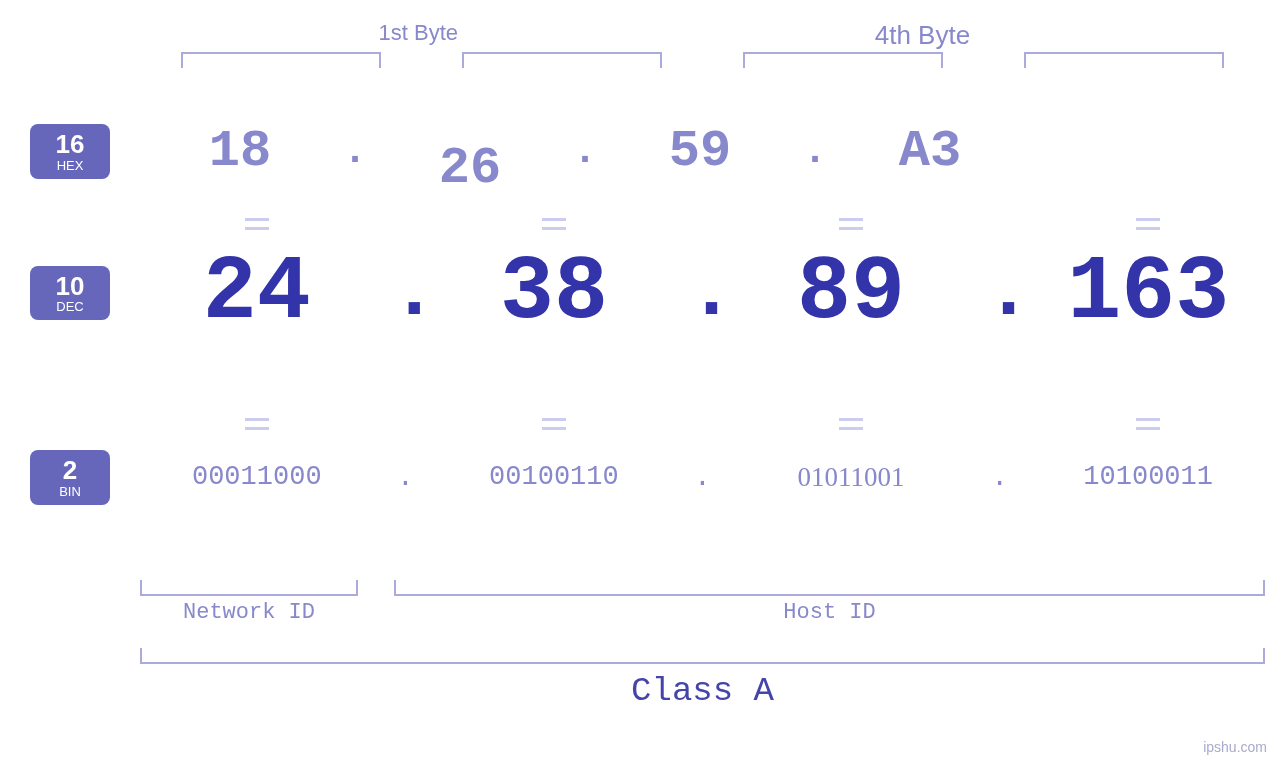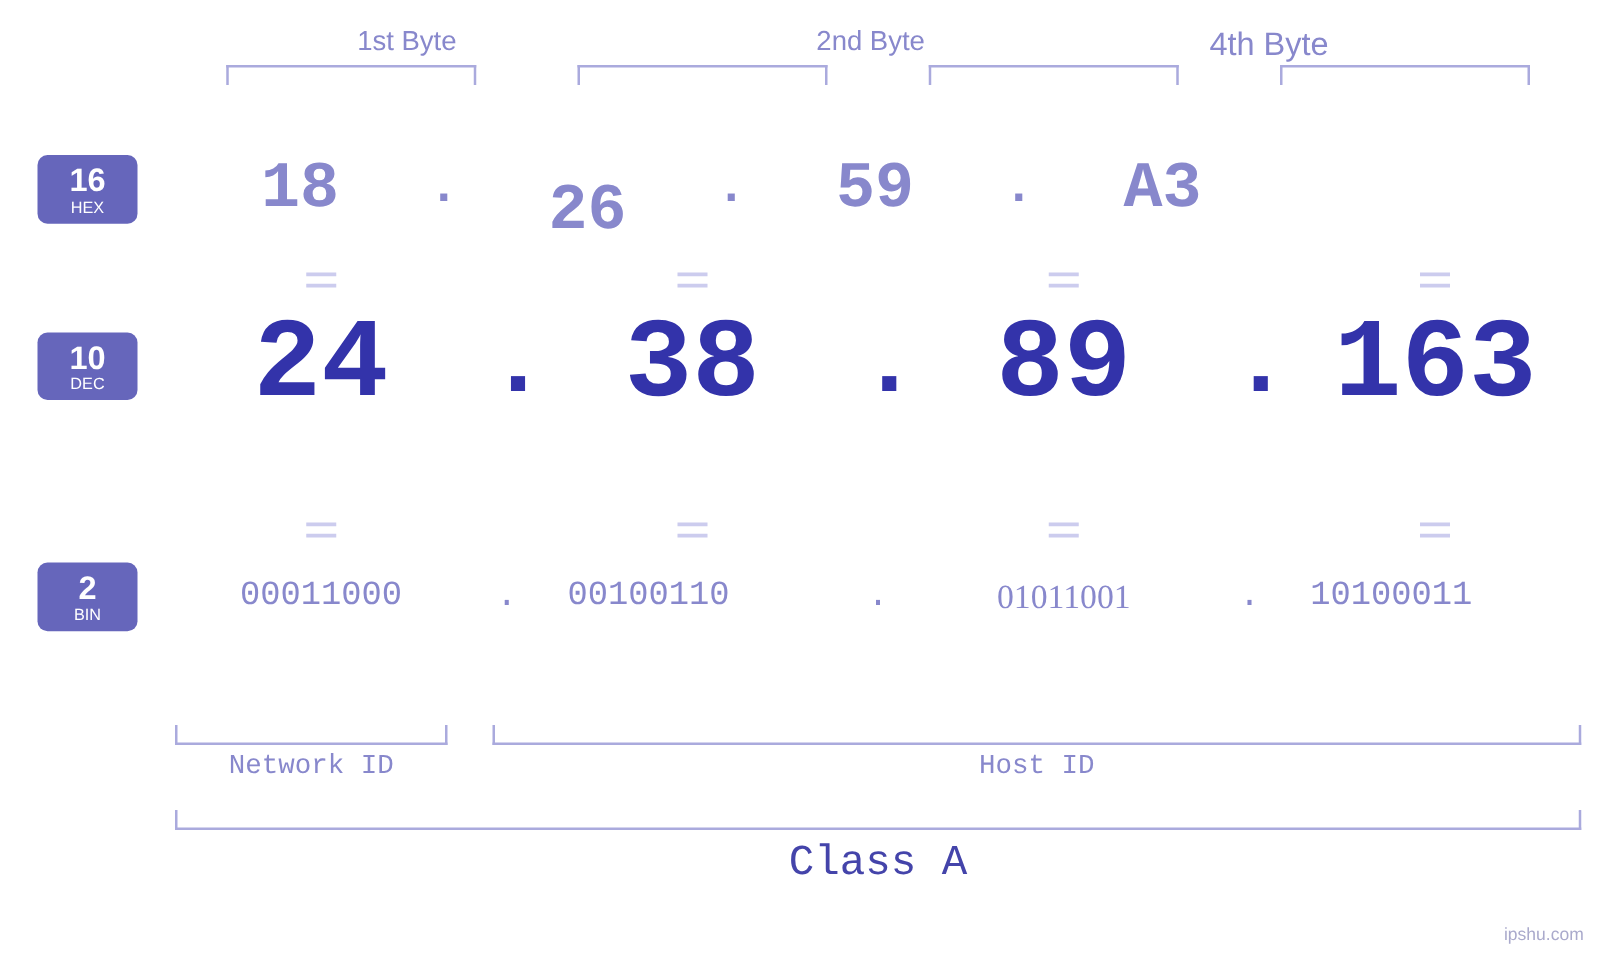--- a/index.html
+++ b/index.html
@@ -25,21 +25,20 @@
       background: #ccccee;
     }
   </style>
 </head>
 <body>
 
 <div style="position:absolute; top:20px; left:0; width:1285px; display:flex; align-items:center;">
   <div style="width:140px; flex-shrink:0;"></div>
   <div style="flex:1; display:flex; justify-content:space-around; padding-right:32px;">
     <div style="width:200px; text-align:center; color:#8888cc; font-size:22px; font-family:Arial,sans-serif;">1st Byte</div>
-    <div style="width:200px; text-align:center; color:#8888cc; font-size:22px; font-family:Arial,sans-serif;">2nd Byte</div>
     <div style="width:200px; text-align:left; color:#8888cc; font-size:26px; font-family:Arial,sans-serif;">4th Byte</div>
   </div>
 </div>
 
 <div style="position:absolute; top:52px; left:0; width:1285px; display:flex; align-items:flex-start;">
   <div style="width:140px; flex-shrink:0;"></div>
   <div style="flex:1; display:flex; justify-content:space-around; padding-right:20px;">
     <div style="width:200px; height:16px; border-top:2px solid #aaaadd; border-left:2px solid #aaaadd; border-right:2px solid #aaaadd;"></div>
     <div style="width:200px; height:16px; border-top:2px solid #aaaadd; border-left:2px solid #aaaadd; border-right:2px solid #aaaadd;"></div>
     <div style="width:200px; height:16px; border-top:2px solid #aaaadd; border-left:2px solid #aaaadd; border-right:2px solid #aaaadd;"></div>
@@ -152,25 +151,25 @@
 <div style="position:absolute; top:450px; left:0; width:1285px; display:flex; align-items:center;">
   <div style="width:140px; flex-shrink:0; display:flex; justify-content:center;">
     <div style="background:#6666bb; color:white; border-radius:8px; padding:6px 14px; text-align:center; width:80px;">
       <div style="font-size:26px; font-weight:bold; line-height:1.1; font-family:Arial,sans-serif;">2</div>
       <div style="font-size:13px; line-height:1.1; font-family:Arial,sans-serif;">BIN</div>
     </div>
   </div>
   <div style="flex:1; display:flex; align-items:center; justify-content:space-around; padding-right:20px;">
     <div style="width:200px; text-align:center; color:#8888cc; font-size:27px; font-family:'Courier New',Courier,monospace;">00011000</div>
     <div style="font-size:28px; color:#8888cc; width:30px; text-align:center; font-family:'Courier New',Courier,monospace;">.</div>
-    <div style="width:200px; text-align:left; color:#8888cc; font-size:27px; font-family:'Courier New',Courier,monospace;">00100110</div>
+    <div style="width:200px; text-align:center; color:#8888cc; font-size:27px; font-family:'Courier New',Courier,monospace;">00100110</div>
     <div style="font-size:28px; color:#8888cc; width:30px; text-align:center; font-family:'Courier New',Courier,monospace;">.</div>
     <div style="width:200px; text-align:center; color:#8888cc; font-size:27px; font-family:Liberation Serif, serif;">01011001</div>
     <div style="font-size:28px; color:#8888cc; width:30px; text-align:center; font-family:'Courier New',Courier,monospace;">.</div>
-    <div style="width:200px; text-align:left; color:#8888cc; font-size:27px; font-family:'Courier New',Courier,monospace;">10100011</div>
+    <div style="width:200px; text-align:center; color:#8888cc; font-size:27px; font-family:'Courier New',Courier,monospace;">10100011</div>
   </div>
 </div>
 
 <div style="position:absolute; top:580px; left:0; width:1285px; display:flex; align-items:flex-end;">
   <div style="width:140px; flex-shrink:0;"></div>
 
   <div style="width:218px; height:16px; border-bottom:2px solid #aaaadd; border-left:2px solid #aaaadd; border-right:2px solid #aaaadd;"></div>
 
   <div style="width:36px;"></div>
 

